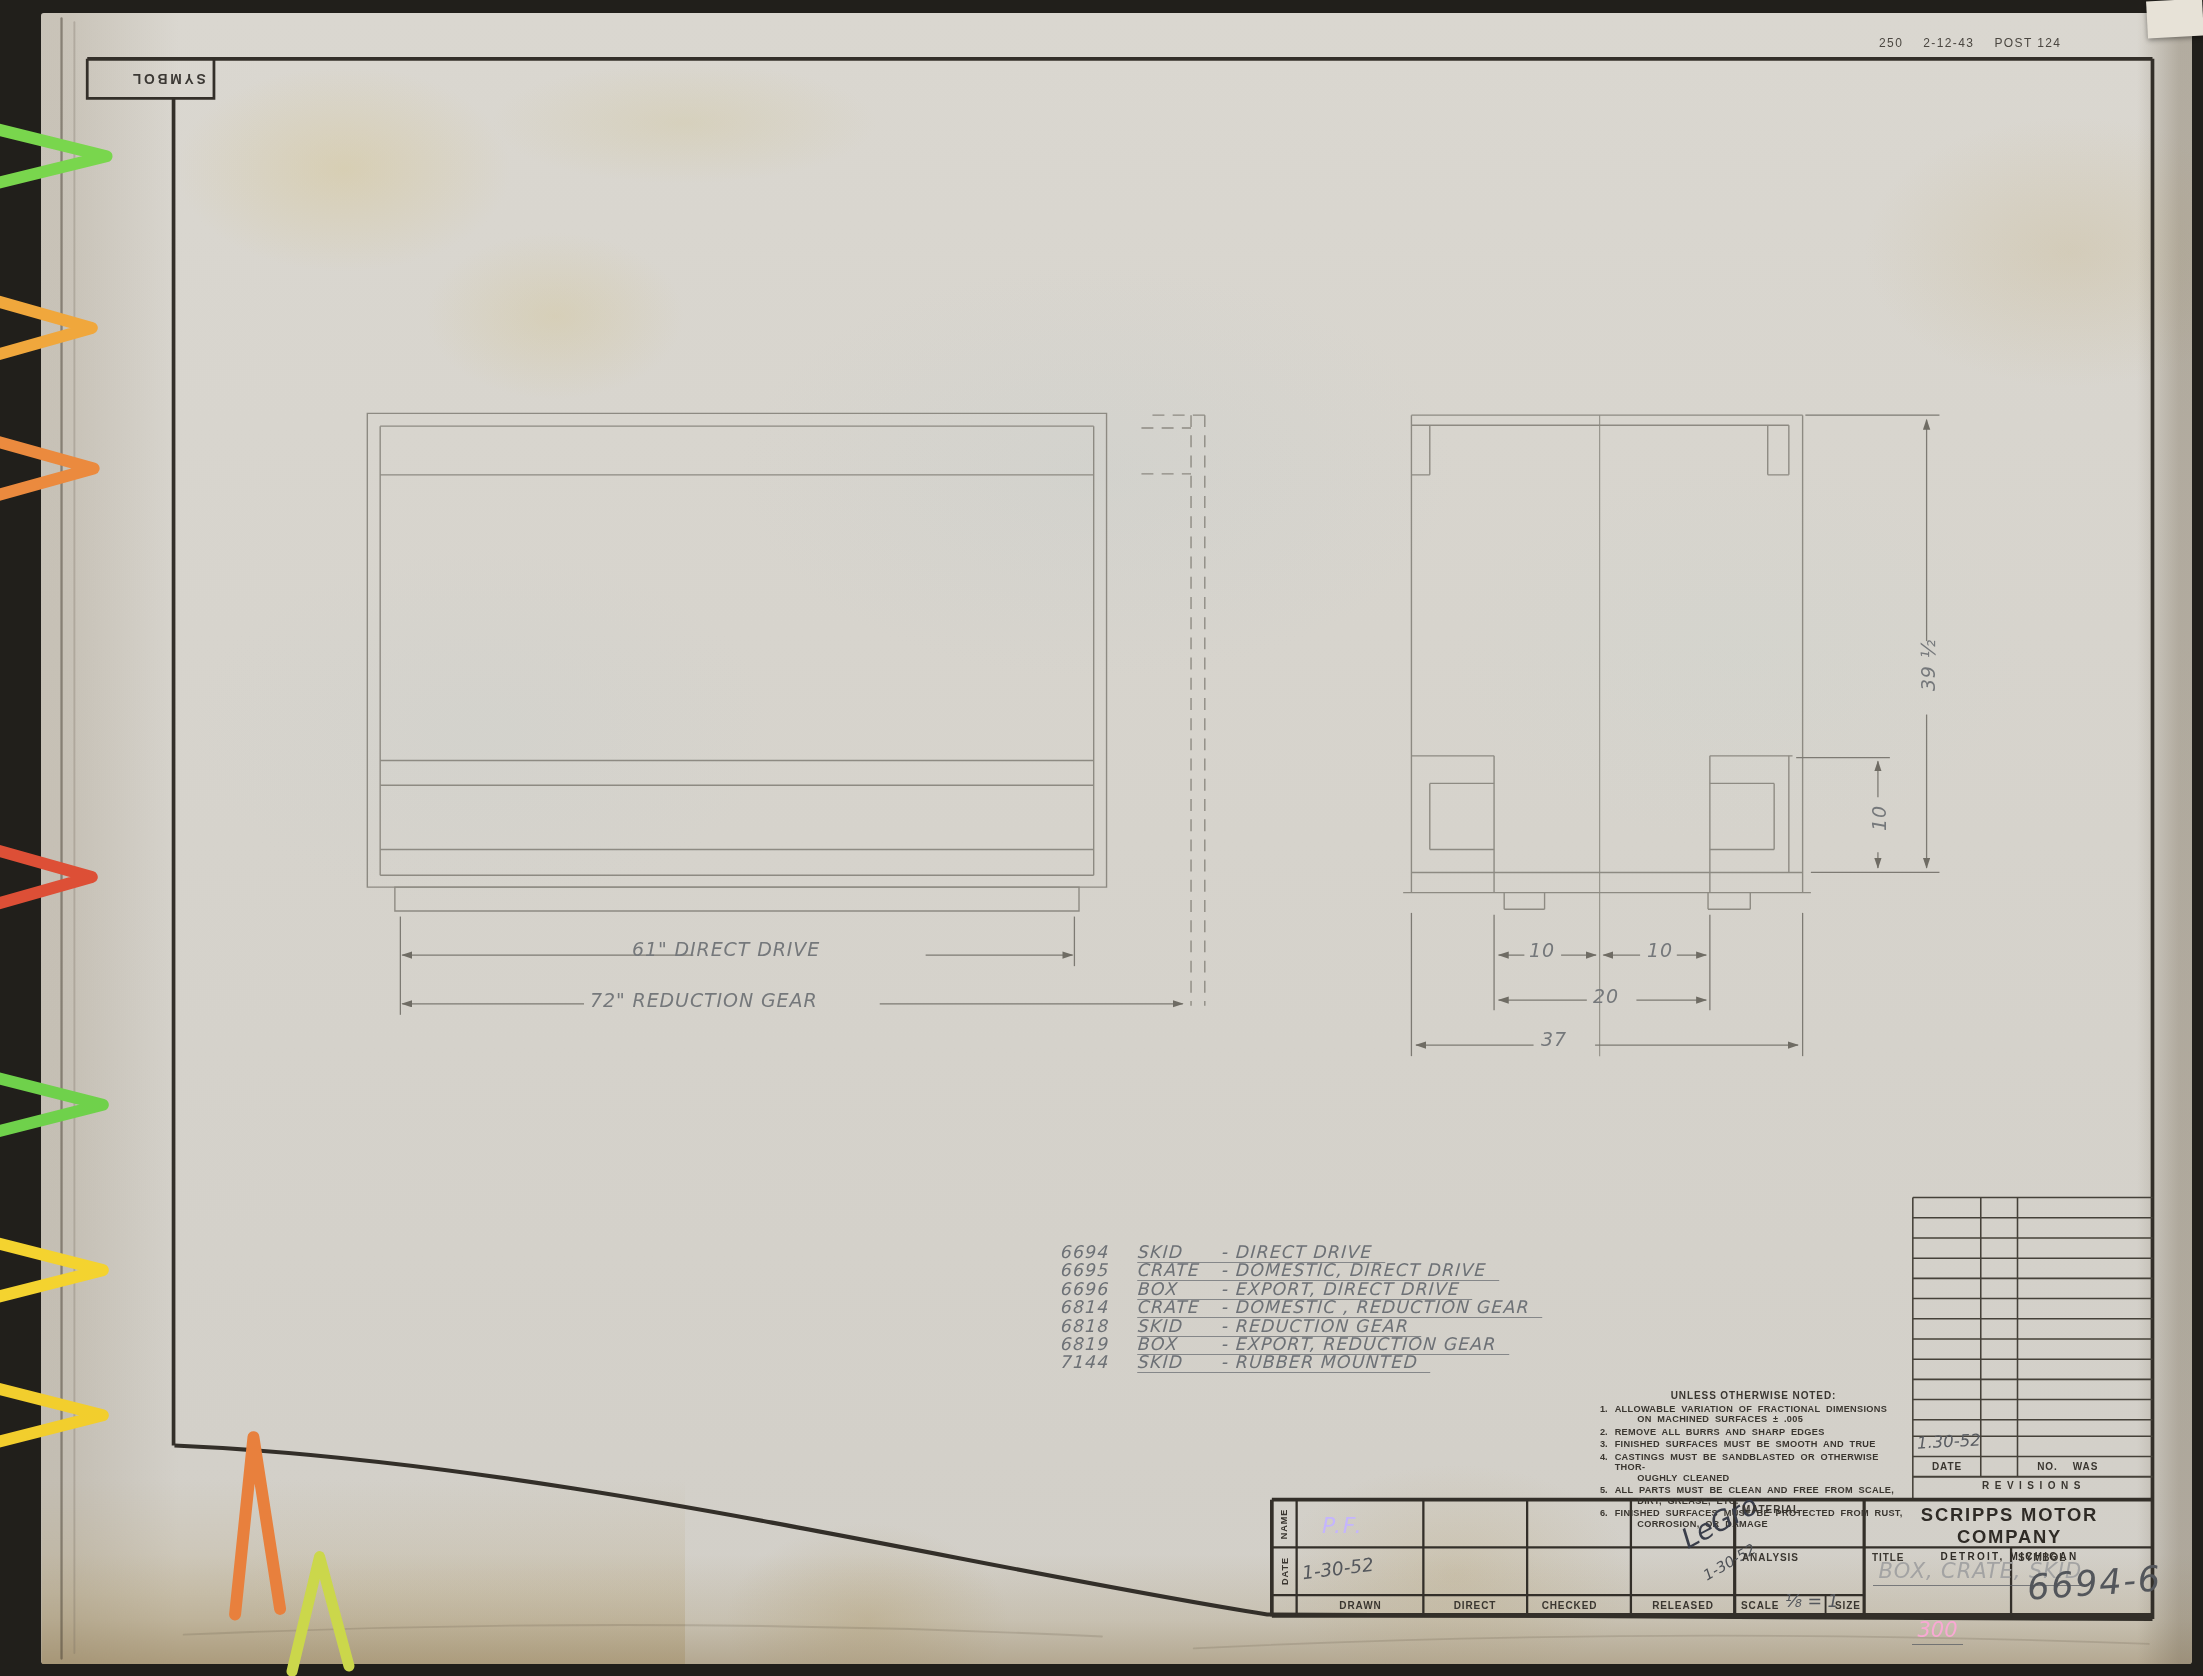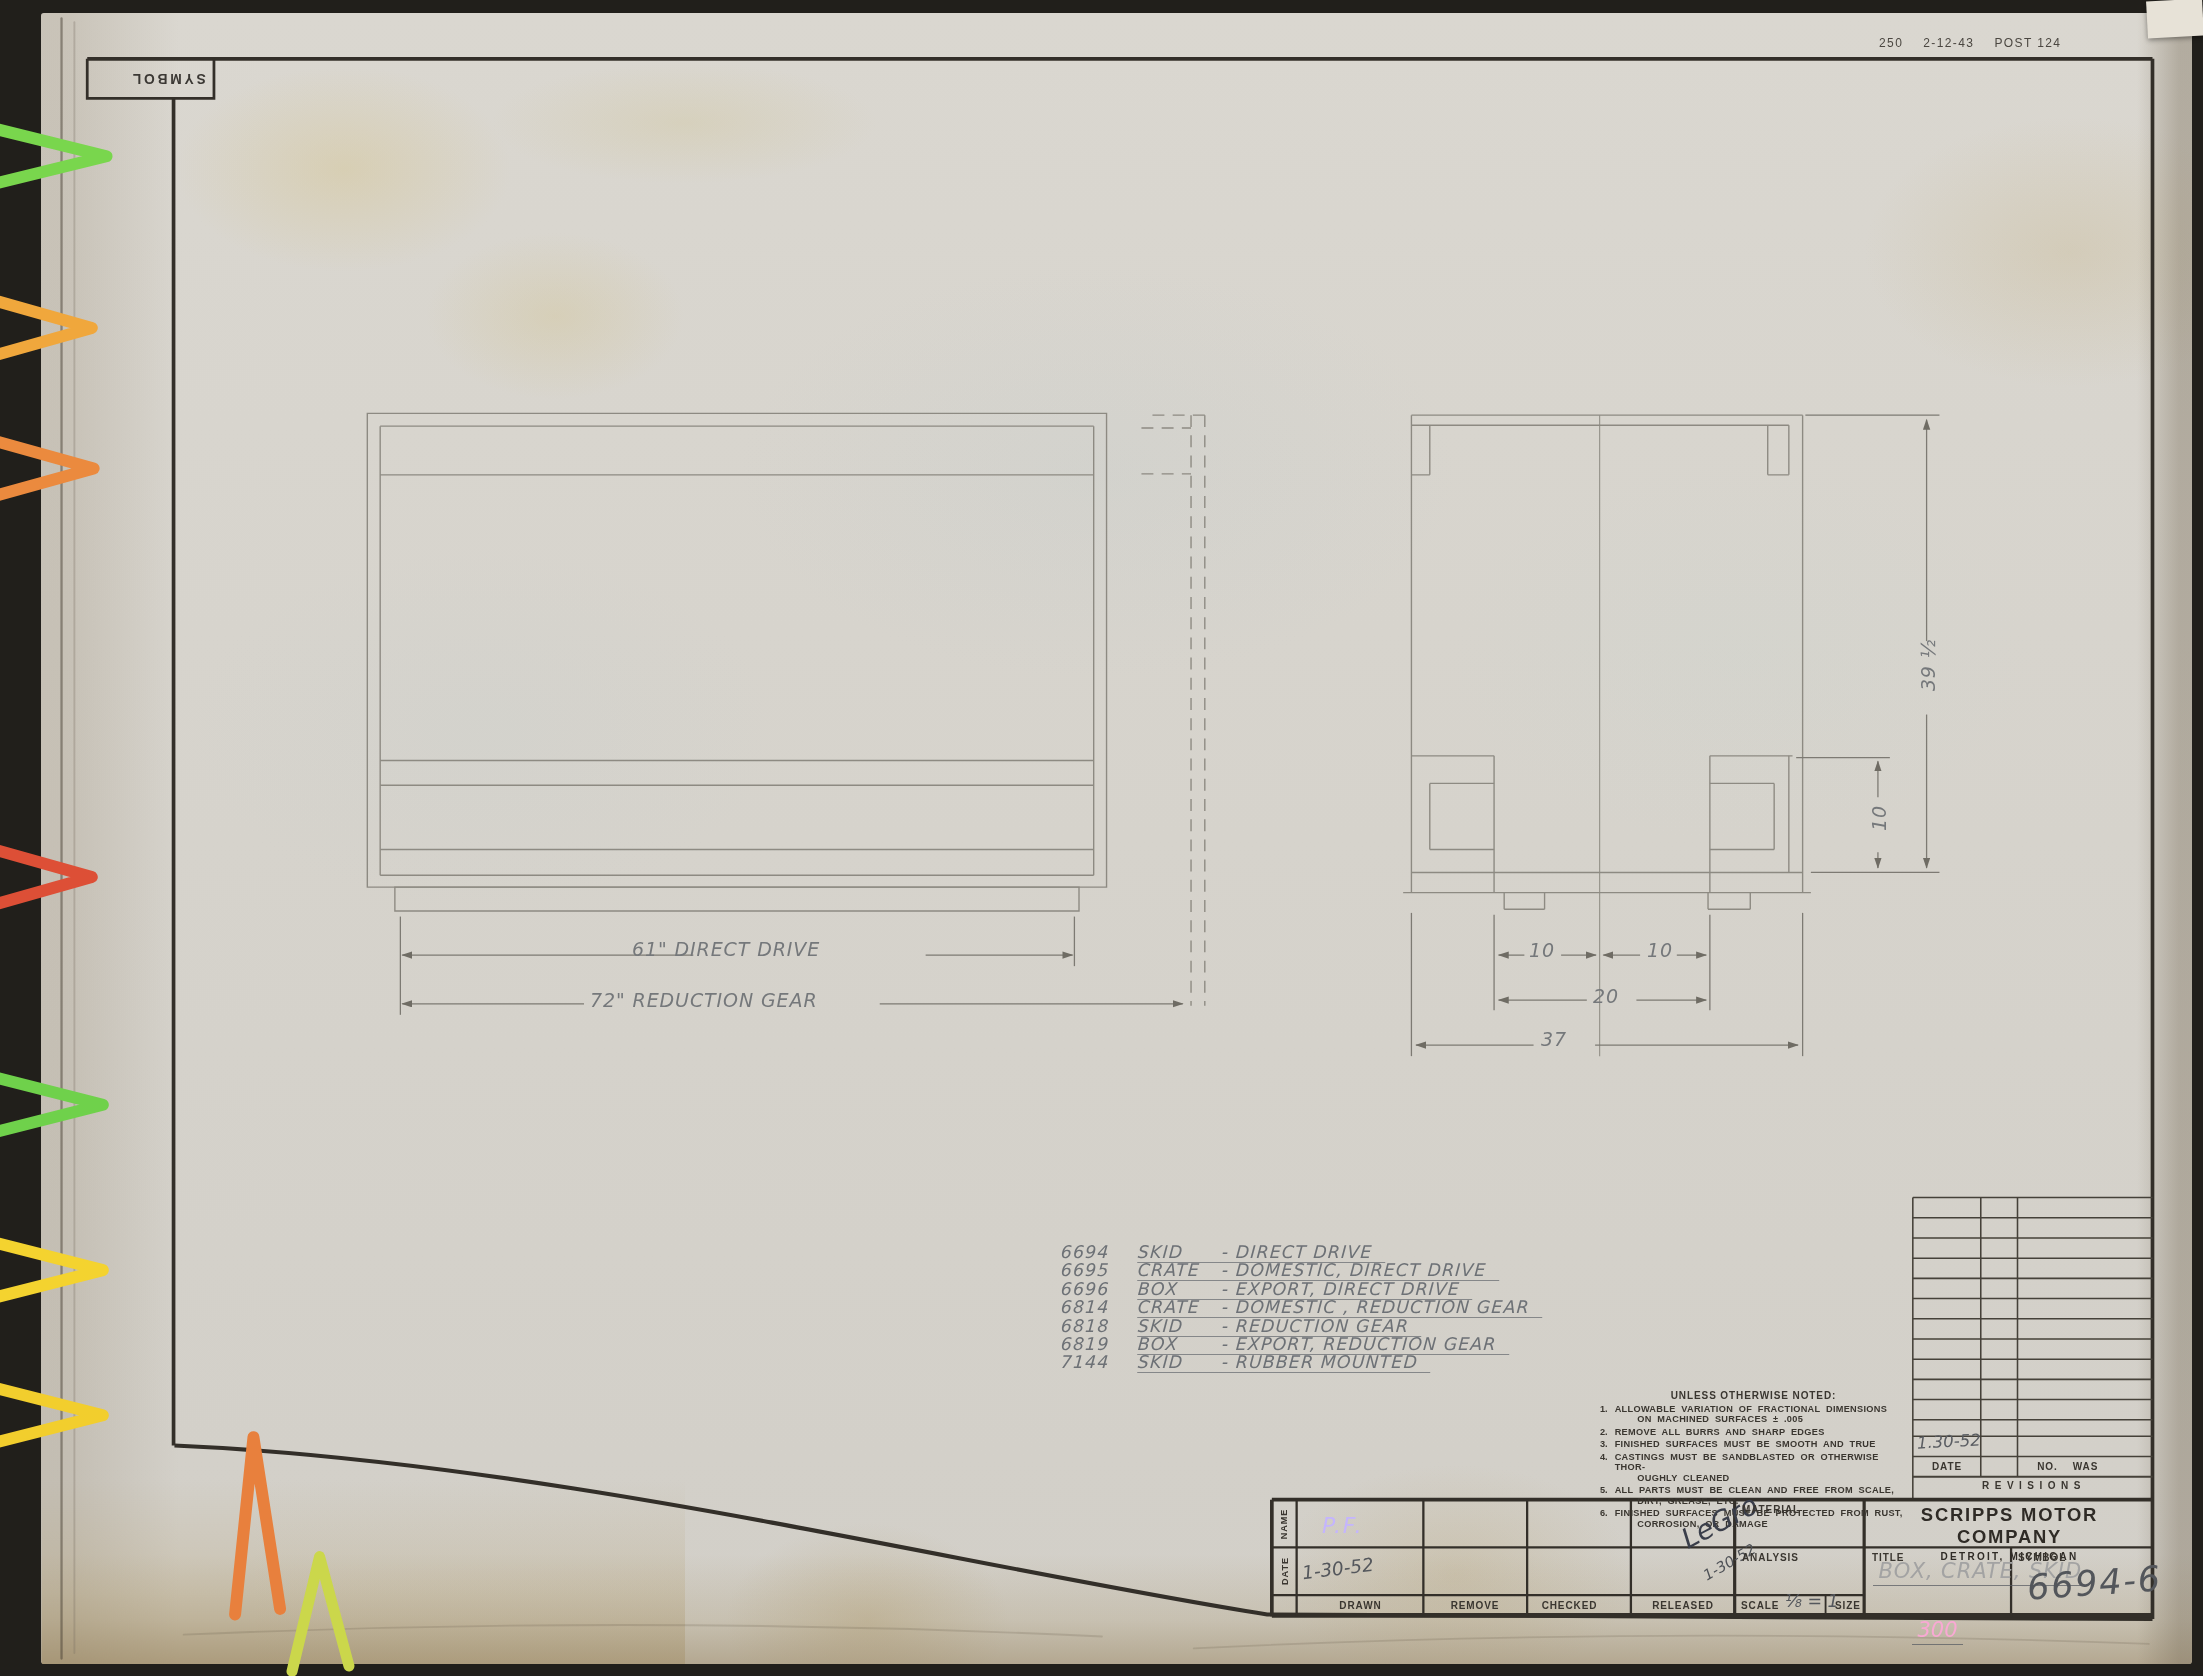--- a/index.html
+++ b/index.html
@@ -321,21 +321,21 @@
   <div class="vlabel" style="left:1272px;top:1547px;width:25px;height:48px;">
     <span>DATE</span>
   </div>
 
   <div class="t hand" style="left:1322px;top:1513px;font-size:22px;letter-spacing:1.8px;color:#c4b5fd;">P.F.</div>
   <div class="t hand" style="left:1302px;top:1558px;font-size:18.4px;transform:rotate(-7deg);color:#54575c;">1-30-52</div>
   <div class="t hand" style="left:1679px;top:1506px;font-size:27.5px;transform:rotate(-28deg);color:#3a3e4a;">LeGro</div>
   <div class="t hand" style="left:1701px;top:1554px;font-size:14.7px;transform:rotate(-30deg);color:#4e5156;">1-30-52</div>
 
   <div class="cell-lbl" style="left:1297px;top:1600px;width:127px;">DRAWN</div>
-  <div class="cell-lbl" style="left:1423px;top:1600px;width:104px;">REMOVE</div>
+  <div class="cell-lbl" style="left:1423px;top:1600px;width:104px;">DIRECT</div>
   <div class="cell-lbl" style="left:1527px;top:1600px;width:85px;">CHECKED</div>
   <div class="cell-lbl" style="left:1631px;top:1600px;width:104px;">RELEASED</div>
 
   <div class="t lbl" style="left:1742px;top:1504px;">MATERIAL</div>
   <div class="t lbl" style="left:1742px;top:1552px;">ANALYSIS</div>
   <div class="t lbl" style="left:1741px;top:1600px;">SCALE</div>
   <div class="t hand" style="left:1785px;top:1591px;font-size:17.4px;color:#54575c;">⅛ = 1</div>
   <div class="t lbl" style="left:1835px;top:1600px;">SIZE</div>
 
   <div class="company">

